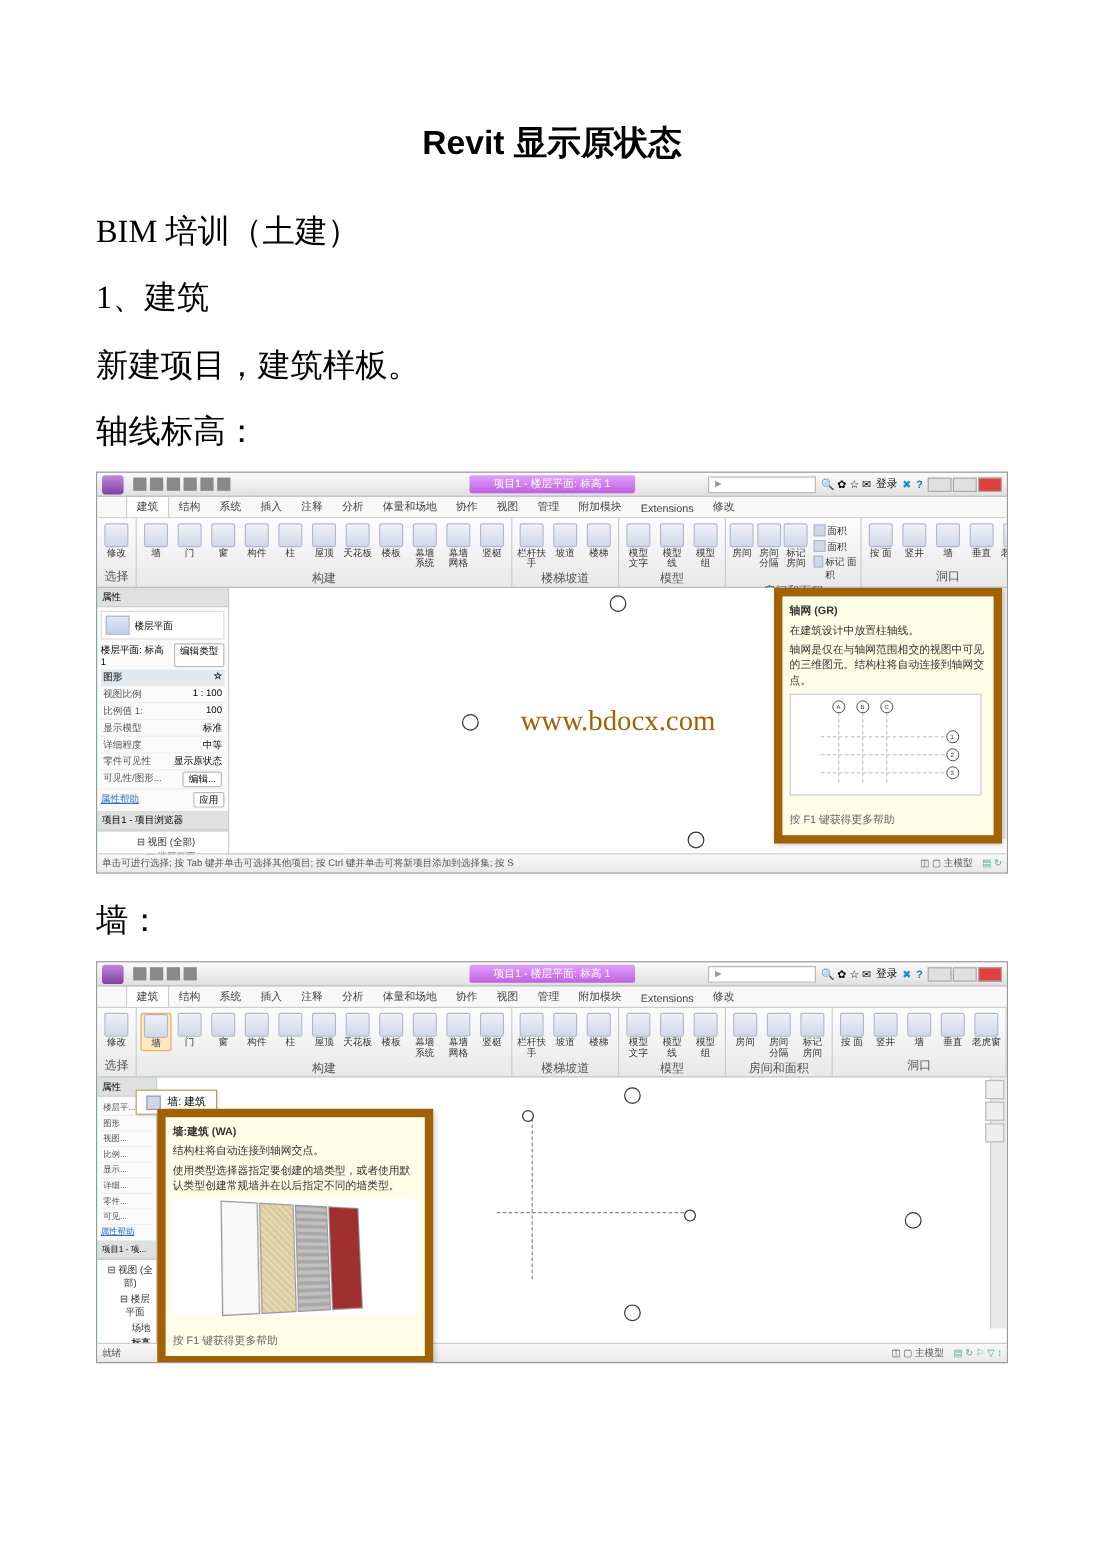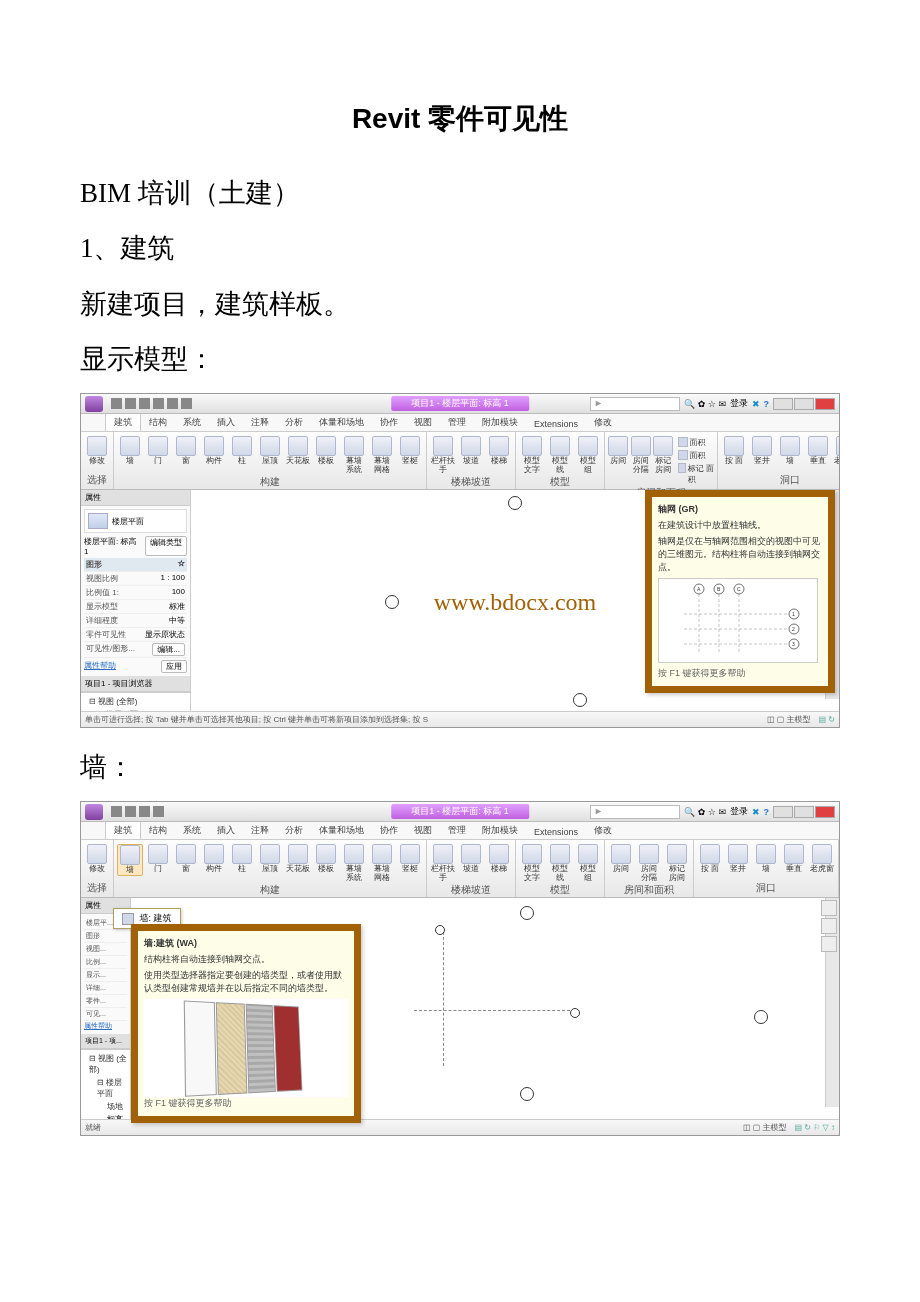--- a/index.html
+++ b/index.html
@@ -165,21 +165,21 @@
       width: 20px; height: 16px;
       background: linear-gradient(#e0e8f8, #c0d0e8);
       border: 1px solid #aac;
     }
     .props-row { display: flex; justify-content: space-between; padding: 1px 2px; border-bottom: 1px solid #eee; }
     .props-row span:first-child { color: #555; }
     .props-link { color: #2a6ec4; text-decoration: underline; cursor: pointer; }
     .props-edit-btn { background: #fff; border: 1px solid #bbb; padding: 0 4px; border-radius: 2px; }
 
     .browser-section { flex: 1; overflow: hidden; background: #fff; border-top: 1px solid #ccc; padding: 2px; }
-    .tree-item { padding: 1px 0 1px 6px; color: #333; }
+    .tree-item { padding: 1px 0 1px 6px; color: #333; text-align: center; }
     .tree-item.indent1 { padding-left: 14px; }
     .tree-item.indent2 { padding-left: 24px; }
     .tree-item.bold { font-weight: bold; }
 
     .canvas {
       flex: 1;
       background: #ffffff;
       position: relative;
     }
     .scroll-v { position: absolute; right: 0; top: 0; bottom: 14px; width: 14px; background: #e8e8e8; border-left: 1px solid #ccc; }
@@ -202,21 +202,21 @@
       z-index: 100;
     }
     .tooltip .tt-title { font-weight: bold; margin-bottom: 3px; }
     .tooltip .tt-preview {
       width: 160px; height: 85px;
       background: #fff;
       border: 1px solid #ccc;
       margin: 4px 0;
       position: relative;
     }
-    .tooltip .tt-footer { color: #666; margin-top: 0; }
+    .tooltip .tt-footer { color: #666; margin-top: 14px; }
 
     .status-bar {
       position: absolute;
       bottom: 0;
       left: 0;
       right: 0;
       height: 16px;
       background: linear-gradient(#f8f8f8, #e8e8e8);
       border-top: 1px solid #ccc;
       font-size: 8px;
@@ -273,26 +273,26 @@
       border-top: 1px dashed #888;
     }
     .canvas-dash-line-v {
       position: absolute;
       border-left: 1px dashed #888;
     }
   </style>
 </head>
 <body>
 
-<h1 class="title">Revit 零件可见性</h1>
+<h1 class="title">Revit 显示原状态</h1>
 
 <p class="para">BIM 培训（土建）</p>
 <p class="para">1、建筑</p>
 <p class="para">新建项目，建筑样板。</p>
-<p class="para">显示模型：</p>
+<p class="para">轴线标高：</p>
 
 <div class="screenshot">
 
   <div class="app-title-bar">
     <div class="app-menu-btn"></div>
     <div class="qat-icons">
       <span></span>
       <span></span>
       <span></span>
       <span></span>

